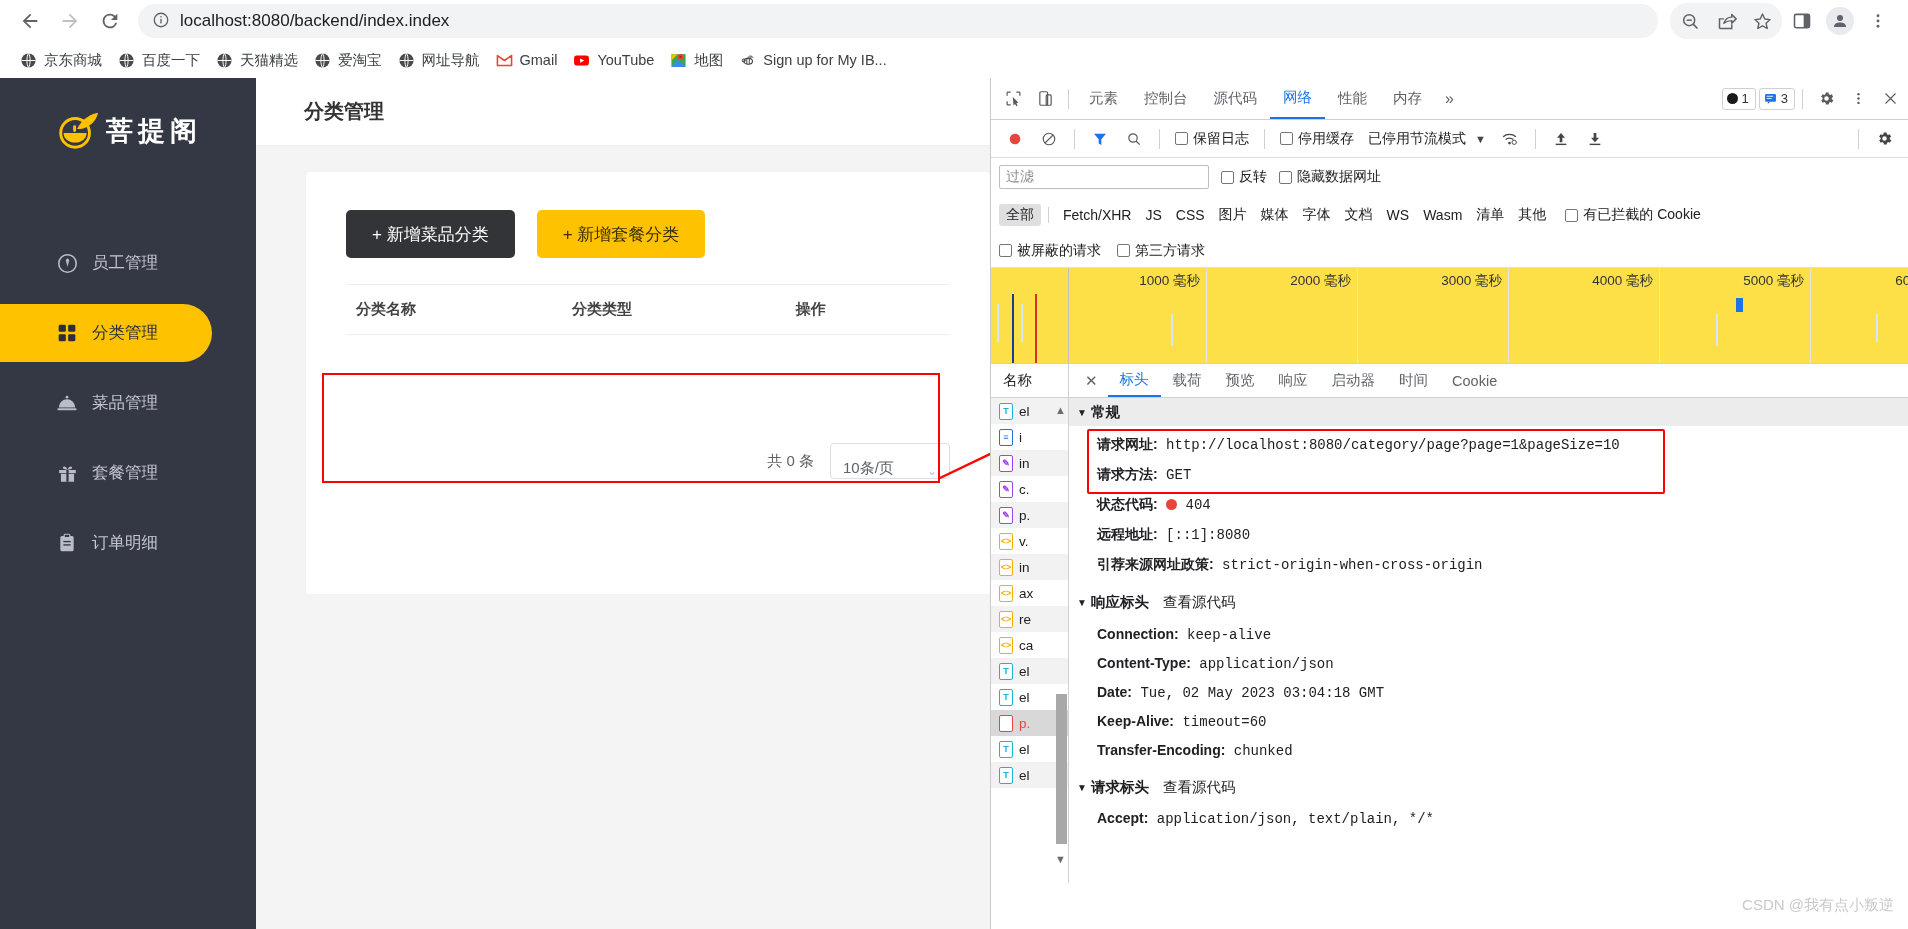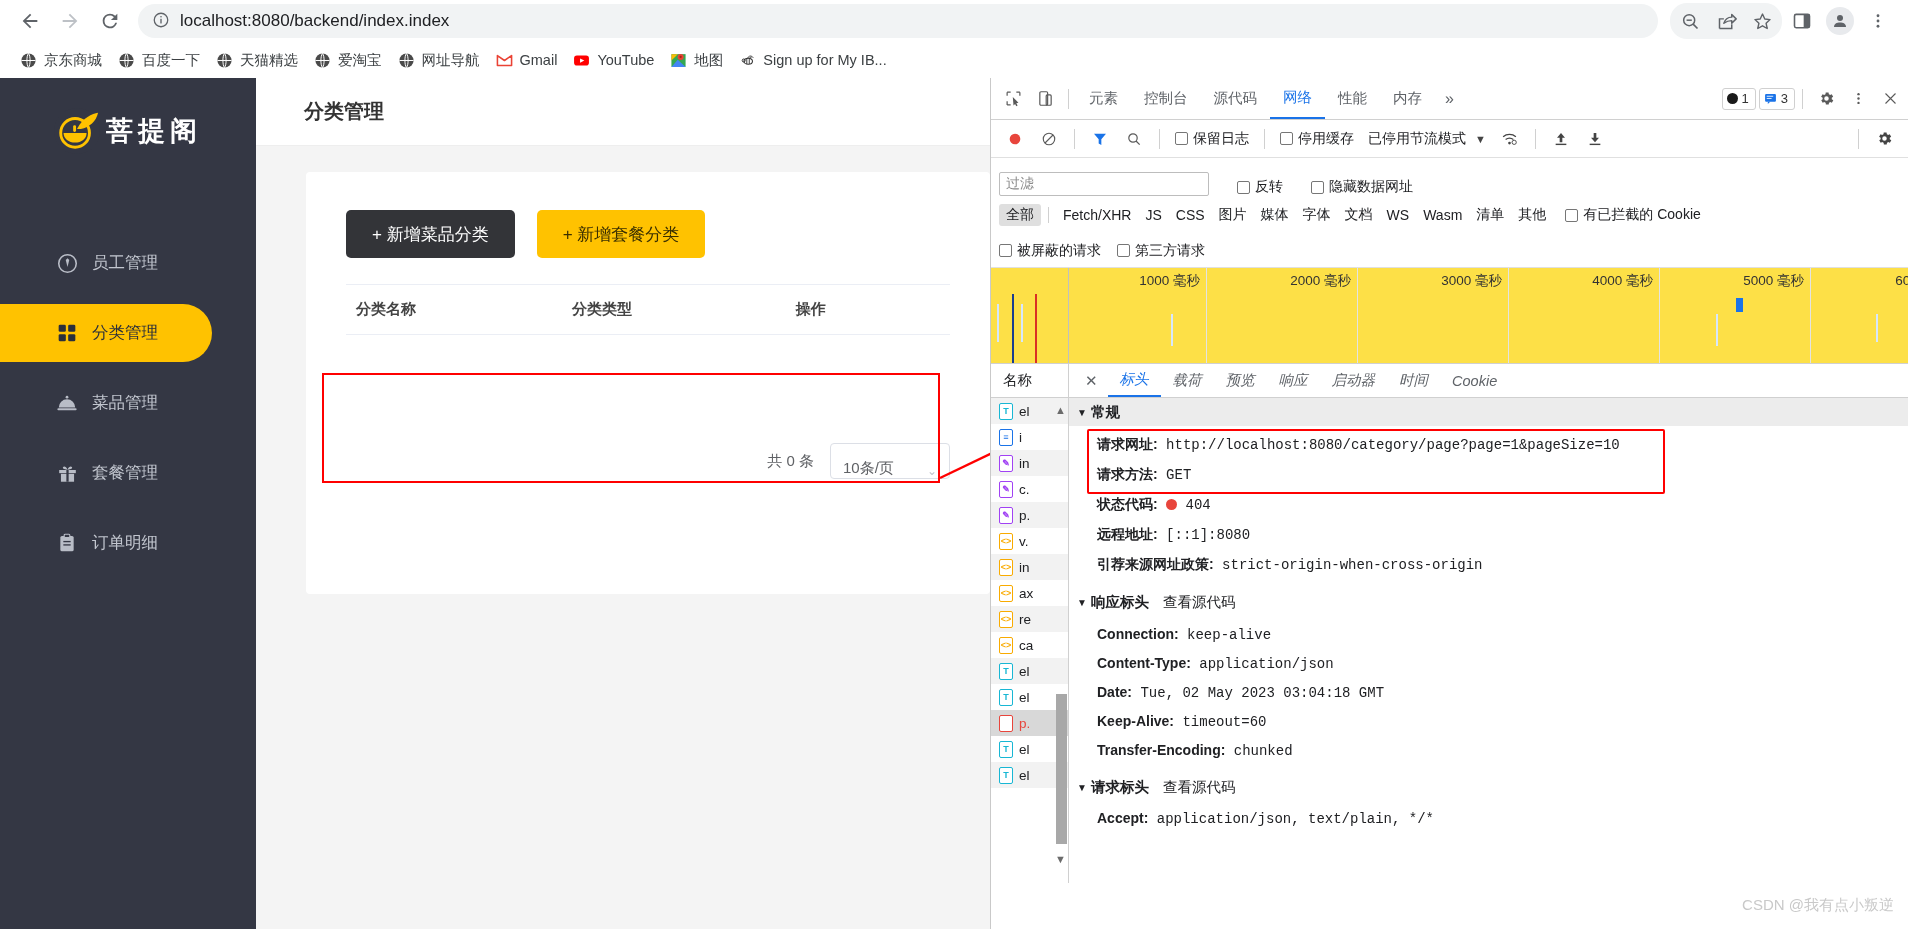--- a/index.html
+++ b/index.html
@@ -89,21 +89,21 @@
   .dt-tab { padding:0 13px; height:41px; display:flex; align-items:center; color:#5f6368; font-size:14.5px; white-space:nowrap;}
   .dt-tab.active { color:#1a73e8; border-bottom:2px solid #1a73e8; }
   .dt-more { padding:0 10px; color:#5f6368; font-size:16px;}
   .dt-badge { display:flex; align-items:center; gap:4px; border:1px solid #d0d0d0; border-radius:3px; padding:1px 6px 1px 4px; height:22px; font-size:13px; color:#333;}
   .dot-err { width:11px;height:11px;border-radius:50%;background:#1a1a1a;display:inline-block;}
 
   #dt-toolbar { height:38px; display:flex; align-items:center; padding:0 8px; gap:2px; border-bottom:1px solid #e0e0e0;}
   .tb-check { display:flex; align-items:center; gap:5px; font-size:14px; color:#202124; white-space:nowrap; padding:0 6px;}
   .cb { width:13px;height:13px;border:1px solid #767676;border-radius:2px;background:#fff;display:inline-block;flex:none;}
 
-  #dt-filterbar { height:38px; display:flex; align-items:flex-end; padding:0 8px; gap:28px;}
+  #dt-filterbar { height:38px; display:flex; align-items:center; padding:0 8px; gap:12px;}
   #filter-input { width:210px; height:24px; border:1px solid #bdbdbd; border-radius:2px; padding:0 6px; display:flex; align-items:center; color:#8b8b8b; font-size:14px;}
   #dt-typebar { height:38px; display:flex; align-items:center; padding:0 8px; gap:0; font-size:14px; color:#202124;}
   .type-pill { padding:2px 7px; border-radius:3px; white-space:nowrap;}
   .type-pill.active { background:#dfdfdf; }
   .type-div { width:1px;height:16px;background:#d0d0d0;margin:0 7px;}
   #dt-typebar2 { height:34px; display:flex; align-items:center; padding:0 8px; gap:16px; font-size:14px; border-bottom:1px solid #e0e0e0;}
 
   
   #dt-timeline { height:96px; border-bottom:1px solid #d0d0d0; position:relative; overflow:hidden; background:#fde047;}
   .tl-cell { position:absolute; top:0; height:96px; border-right:1px solid #e3e3e3; }
@@ -112,21 +112,21 @@
   #dt-split { display:flex; height:100%; }
   #req-list { width:78px; border-right:1px solid #d0d0d0; background:#fff; }
   #req-list .rl-head { height:34px; display:flex; align-items:center; padding-left:12px; font-size:14.5px; border-bottom:1px solid #d0d0d0;}
   .req-row { height:26px; display:flex; align-items:center; gap:6px; padding-left:8px; font-size:13.5px; color:#202124; overflow:hidden; white-space:nowrap;}
   .req-row:nth-child(odd) { background:#f2f2f2; }
   .req-row.selected { background:#d8d8d8; }
   .rt-ico { width:14px;height:17px;border:1.6px solid #999; border-radius:2px; display:flex;align-items:center;justify-content:center;font-size:9px;font-weight:bold;flex:none;background:#fff;}
 
   #req-detail { flex:1; display:flex; flex-direction:column; min-width:0; }
   #detail-tabs { height:34px; display:flex; align-items:center; border-bottom:1px solid #d0d0d0; padding-left:6px; gap:0;}
-  .d-tab { padding:0 12px; height:33px; display:flex; align-items:center; font-size:14.5px; color:#5f6368; white-space:nowrap;font-style:italic;}
+  .d-tab { padding:0 12px; height:33px; display:flex; align-items:center; font-size:14.5px; color:#5f6368; white-space:nowrap;}
   .d-tab.active { color:#1a73e8; border-bottom:2px solid #1a73e8; }
   .d-close { padding:0 10px; color:#5f6368; font-size:15px;}
   #detail-content { flex:1; overflow:hidden; position:relative; }
   .sec-head { background:#ececec; height:28px; display:flex; align-items:center; gap:14px; padding-left:8px; font-weight:bold; font-size:14.5px; color:#202124;}
   .sec-head .srclink { font-weight:normal; color:#202124;}
   .caret { font-size:10px; }
   .kv { padding:6px 0 6px 28px; font-size:14px; font-family:"Liberation Mono","DejaVu Sans Mono",monospace;}
   .kv b { font-family:"Liberation Sans",sans-serif; font-weight:bold; }
   .kv .mono { font-family:"Liberation Mono","DejaVu Sans Mono",monospace; }
   .dot404 { width:11px;height:11px;border-radius:50%;background:#e8453c;display:inline-block;vertical-align:-1px;}

